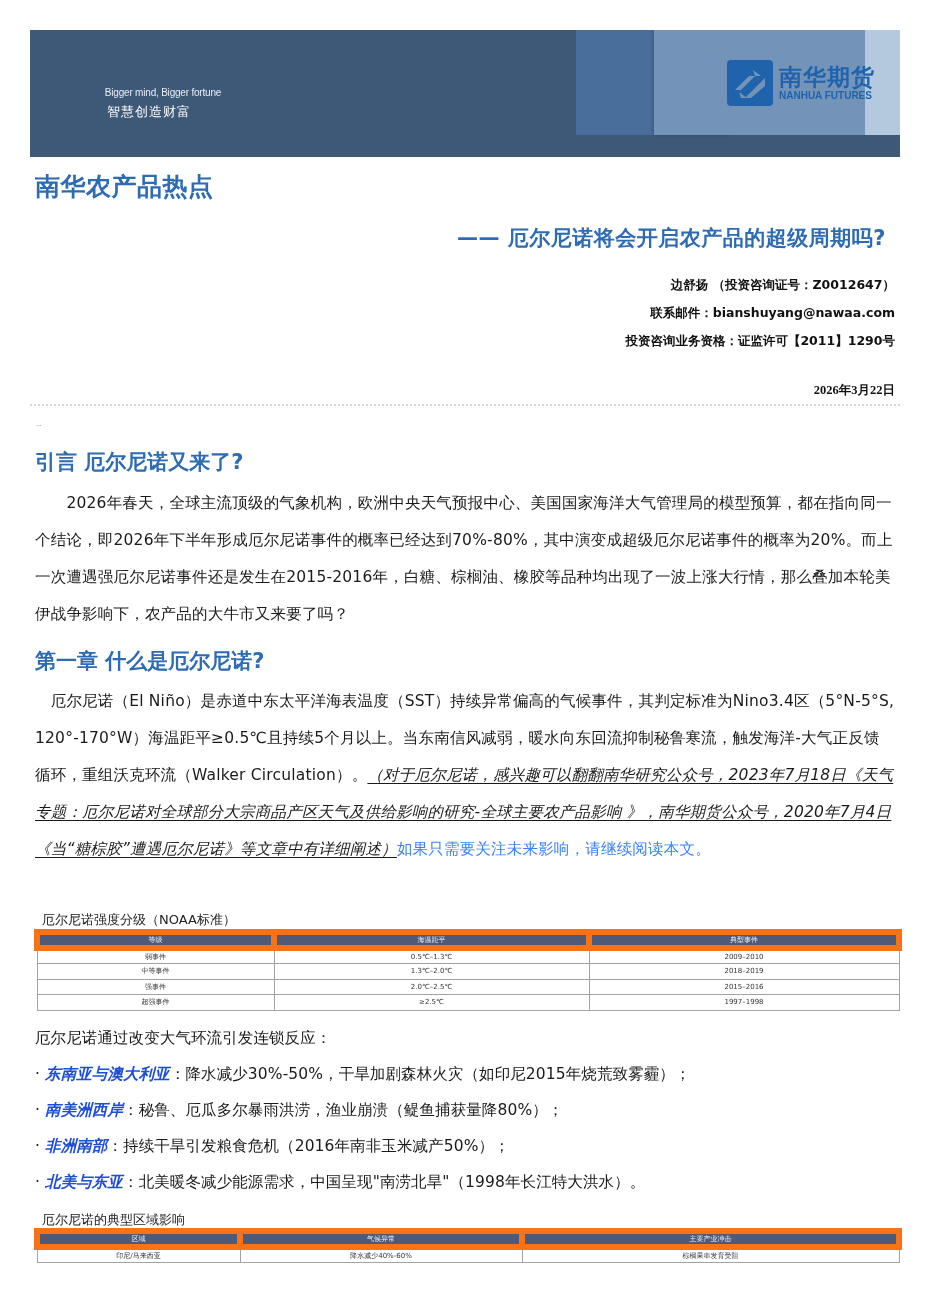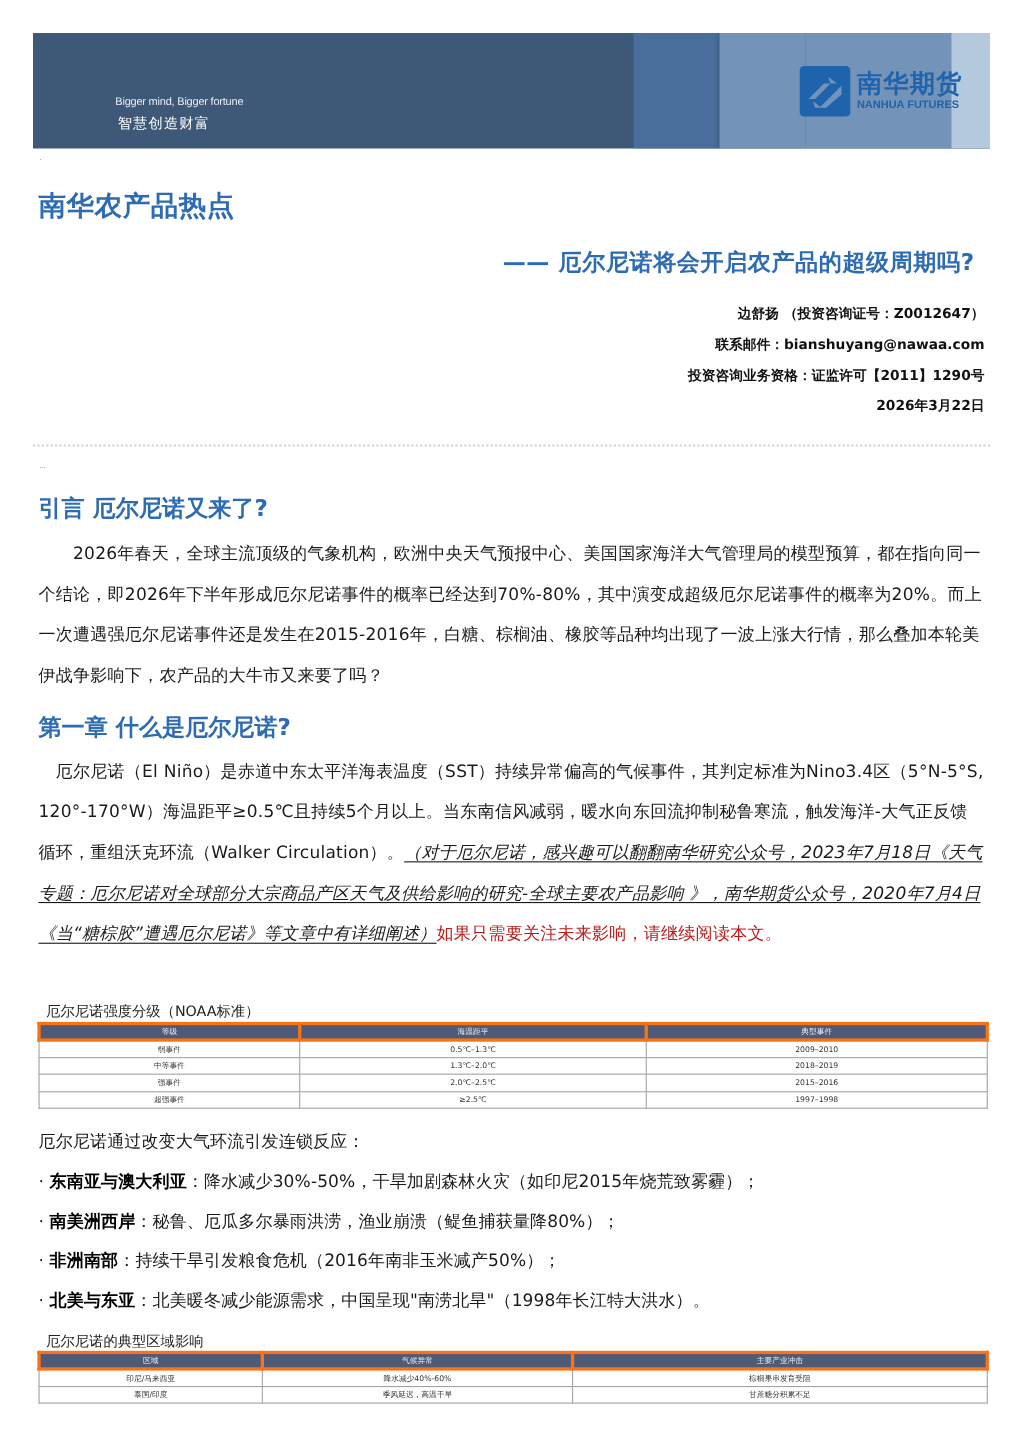--- a/index.html
+++ b/index.html
@@ -1,20 +1,20 @@
 <!DOCTYPE html>
 <html><head>
 <meta charset="utf-8">
 <style>
   * { box-sizing: border-box; margin: 0; padding: 0; }
   html, body { width: 930px; height: 1303px; background: #ffffff; overflow: hidden; }
   body { position: relative; font-family: "DejaVu Sans", "Liberation Sans", sans-serif; color: #1a1a1a; }
 
   
-  .banner { position: absolute; left: 30px; top: 30px; width: 870px; height: 105px; background: #3e5878; overflow: hidden; }
+  .banner { position: absolute; left: 30px; top: 30px; width: 870px; height: 127px; background: #3e5878; overflow: hidden; }
   .banner .band1 { position: absolute; left: 546px; top: 0; width: 78px; height: 105px; background: #4a6e9c; }
   .banner .band2 { position: absolute; left: 624px; top: 0; width: 78px; height: 105px; background: #7394b8; box-shadow: -2px 0 3px rgba(0,0,0,0.15); }
   .banner .band3 { position: absolute; left: 702px; top: 0; width: 168px; height: 105px; background: #7394b8; }
   .banner .band4 { position: absolute; left: 835px; top: 0; width: 35px; height: 105px; background: #b4c9dd; }
   .slogan-en { position: absolute; left: 58px; top: 57px; width: 150px; text-align: center; color: #e8eef5; font-family: "Liberation Sans", sans-serif; font-size: 10px; letter-spacing: -0.2px; }
   .slogan-cn { position: absolute; left: 44px; top: 73px; width: 150px; text-align: center; color: #ffffff; font-size: 13px; letter-spacing: 1px; }
   .logo { position: absolute; left: 697px; top: 30px; display: flex; align-items: center; }
   .logo-mark { width: 46px; height: 46px; background: #1f63ad; border-radius: 4px; position: relative; overflow: hidden; }
   .logo-mark svg { position: absolute; left: 0; top: 0; }
   .logo-text { margin-left: 6px; display: flex; flex-direction: column; }
@@ -27,29 +27,29 @@
   .sub-title { position: absolute; right: 44px; top: 224px; color: #2d6bb3; font-size: 21px; font-weight: bold; letter-spacing: 0.5px; }
 
   .meta { position: absolute; right: 35px; text-align: center; font-size: 12.5px; font-weight: bold; color: #111; }
 
   .divider { position: absolute; left: 30px; top: 404px; width: 870px; border-top: 2px dotted #d6d6d6; }
 
   .h-section { position: absolute; left: 35px; color: #2d6bb3; font-size: 21px; font-weight: bold; }
 
   .para { position: absolute; left: 35px; width: 860px; font-size: 15.5px; line-height: 37px; color: #1a1a1a; letter-spacing: 0.2px; }
   .para .ref { font-style: italic; text-decoration: underline; text-underline-offset: 3px; }
-  .para .red { color: #b91c1c; }
+  .para .red { color: #3b82f6; }
 
   .tbl-caption { position: absolute; left: 42px; font-size: 13px; color: #222; }
   table.tbl { position: absolute; left: 34px; width: 862px; border-collapse: collapse; font-size: 7px; color: #333; table-layout: fixed; }
-  table.tbl th { background: #4e5a78; color: #eef1f6; font-weight: normal; height: 15px; border: 3px solid #f97316; text-align: center; }
+  table.tbl th { background: #4e5a78; color: #eef1f6; font-weight: normal; height: 15px; border: 6px solid #f97316; text-align: center; }
   table.tbl td { height: 15.5px; border: 1px solid #a3a3a3; text-align: center; background: #fff; }
 
   .bullet-line { position: absolute; left: 35px; font-size: 15.5px; color: #1a1a1a; letter-spacing: 0.1px; }
-  .bullet-line b { font-weight: bold; color: #000000; }
+  .bullet-line b { font-weight: bold; color: #1d4ed8; font-style: italic; }
 </style>
 </head>
 <body>
 
 <div class="banner">
   <div class="band1"></div>
   <div class="band2"></div>
   <div class="band3"></div>
   <div class="band4"></div>
   <div class="slogan-en">Bigger mind, Bigger fortune</div>
@@ -71,21 +71,21 @@
 </div>
 
 <div class="dot-mark" style="left:36px; top:140px;">.</div>
 
 <div class="main-title">南华农产品热点</div>
 <div class="sub-title">—— 厄尔尼诺将会开启农产品的超级周期吗?</div>
 
 <div class="meta" style="top:277px;">边舒扬 （投资咨询证号：Z0012647）</div>
 <div class="meta" style="top:305px;">联系邮件：bianshuyang@nawaa.com</div>
 <div class="meta" style="top:333px;">投资咨询业务资格：证监许可【2011】1290号</div>
-<div class="meta" style="top:361px;">2026年3月22日</div>
+<div class="meta" style="top:382px;font-family:Liberation Serif, serif;">2026年3月22日</div>
 
 <div class="divider"></div>
 <div class="dot-mark" style="left:36px; top:420px;">...</div>
 
 <div class="h-section" style="top:448px;">引言 厄尔尼诺又来了?</div>
 <div class="para" style="top:485px;">　　2026年春天，全球主流顶级的气象机构，欧洲中央天气预报中心、美国国家海洋大气管理局的模型预算，都在指向同一个结论，即2026年下半年形成厄尔尼诺事件的概率已经达到70%-80%，其中演变成超级厄尔尼诺事件的概率为20%。而上一次遭遇强厄尔尼诺事件还是发生在2015-2016年，白糖、棕榈油、橡胶等品种均出现了一波上涨大行情，那么叠加本轮美伊战争影响下，农产品的大牛市又来要了吗？</div>
 
 <div class="h-section" style="top:647px;">第一章 什么是厄尔尼诺?</div>
 <div class="para" style="top:683px;"><span>　厄尔尼诺（El Niño）是赤道中东太平洋海表温度（SST）持续异常偏高的气候事件，其判定标准为Nino3.4区（5°N-5°S, 120°-170°W）海温距平≥0.5℃且持续5个月以上。当东南信风减弱，暖水向东回流抑制秘鲁寒流，触发海洋-大气正反馈循环，重组沃克环流（Walker Circulation）。</span><span class="ref">（对于厄尔尼诺，感兴趣可以翻翻南华研究公众号，2023年7月18日《天气专题：厄尔尼诺对全球部分大宗商品产区天气及供给影响的研究-全球主要农产品影响 》，南华期货公众号，2020年7月4日《当“糖棕胶”遭遇厄尔尼诺》等文章中有详细阐述）</span><span class="red">如果只需要关注未来影响，请继续阅读本文。</span></div>
 
@@ -146,19 +146,14 @@
       <th>气候异常</th>
       <th>主要产业冲击</th>
     </tr>
   </thead>
   <tbody>
     <tr>
       <td>印尼/马来西亚</td>
       <td>降水减少40%-60%</td>
       <td>棕榈果串发育受阻</td>
     </tr>
-    <tr>
-      <td>泰国/印度</td>
-      <td>季风延迟，高温干旱</td>
-      <td>甘蔗糖分积累不足</td>
-    </tr>
   </tbody>
 </table>
 
 </body></html>

